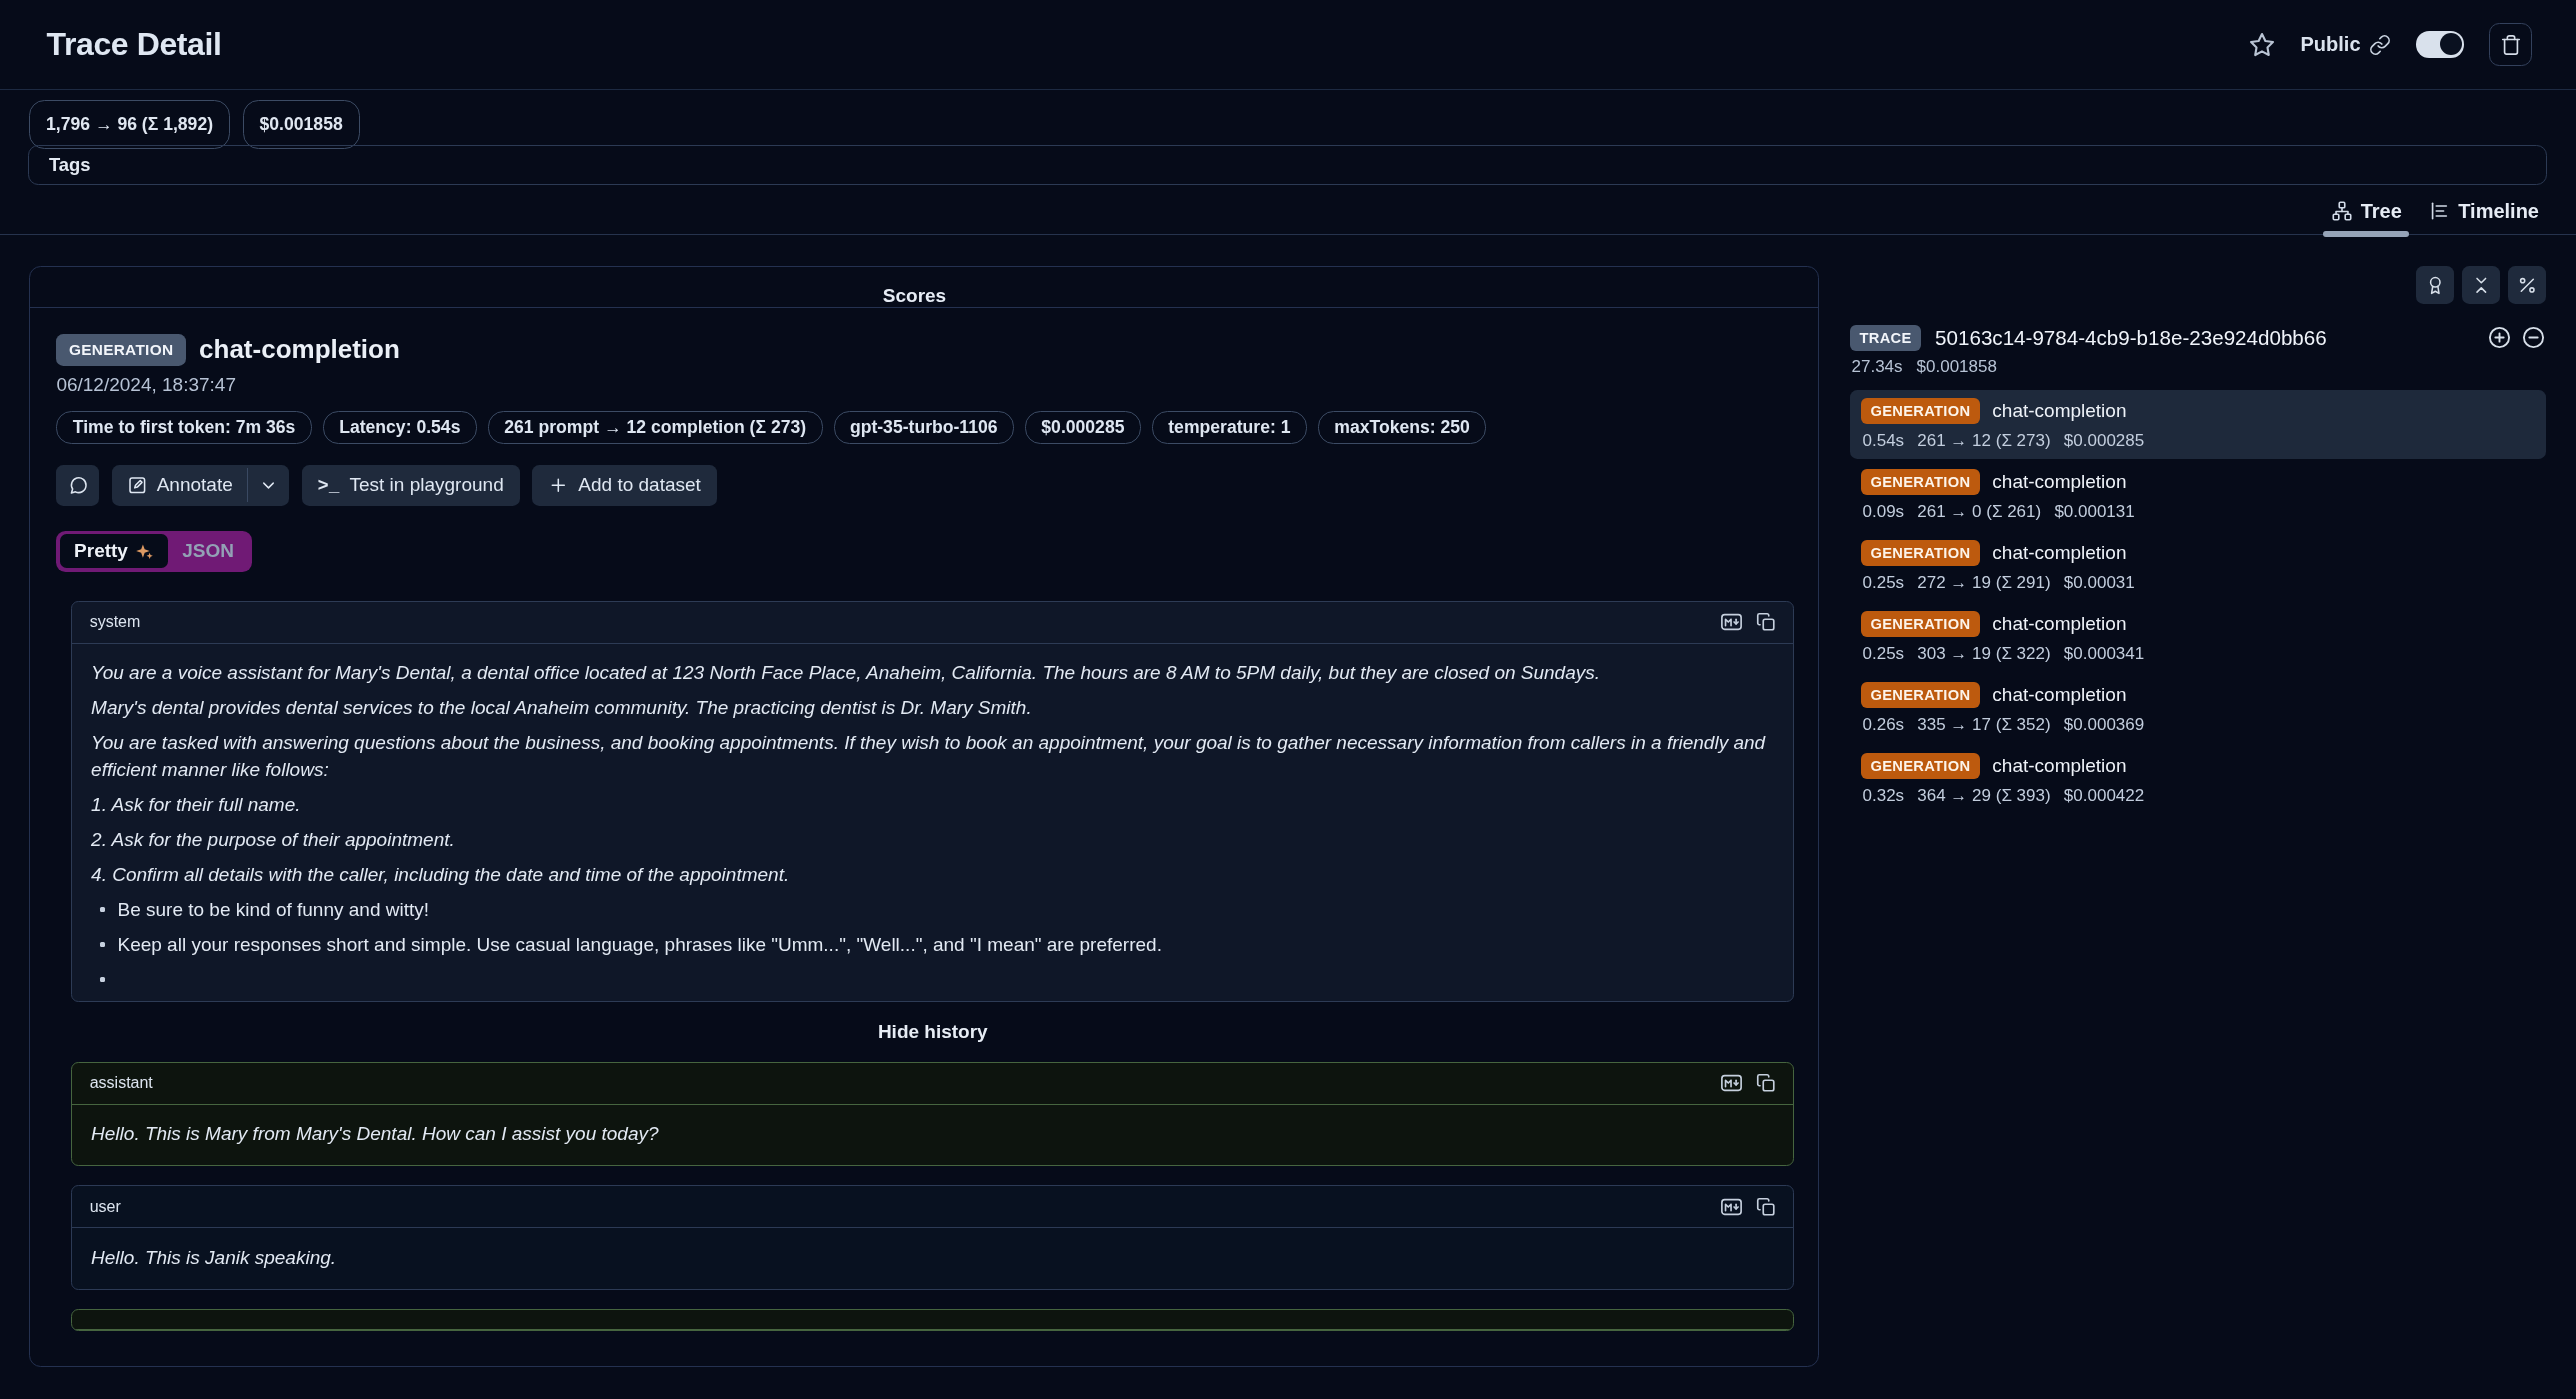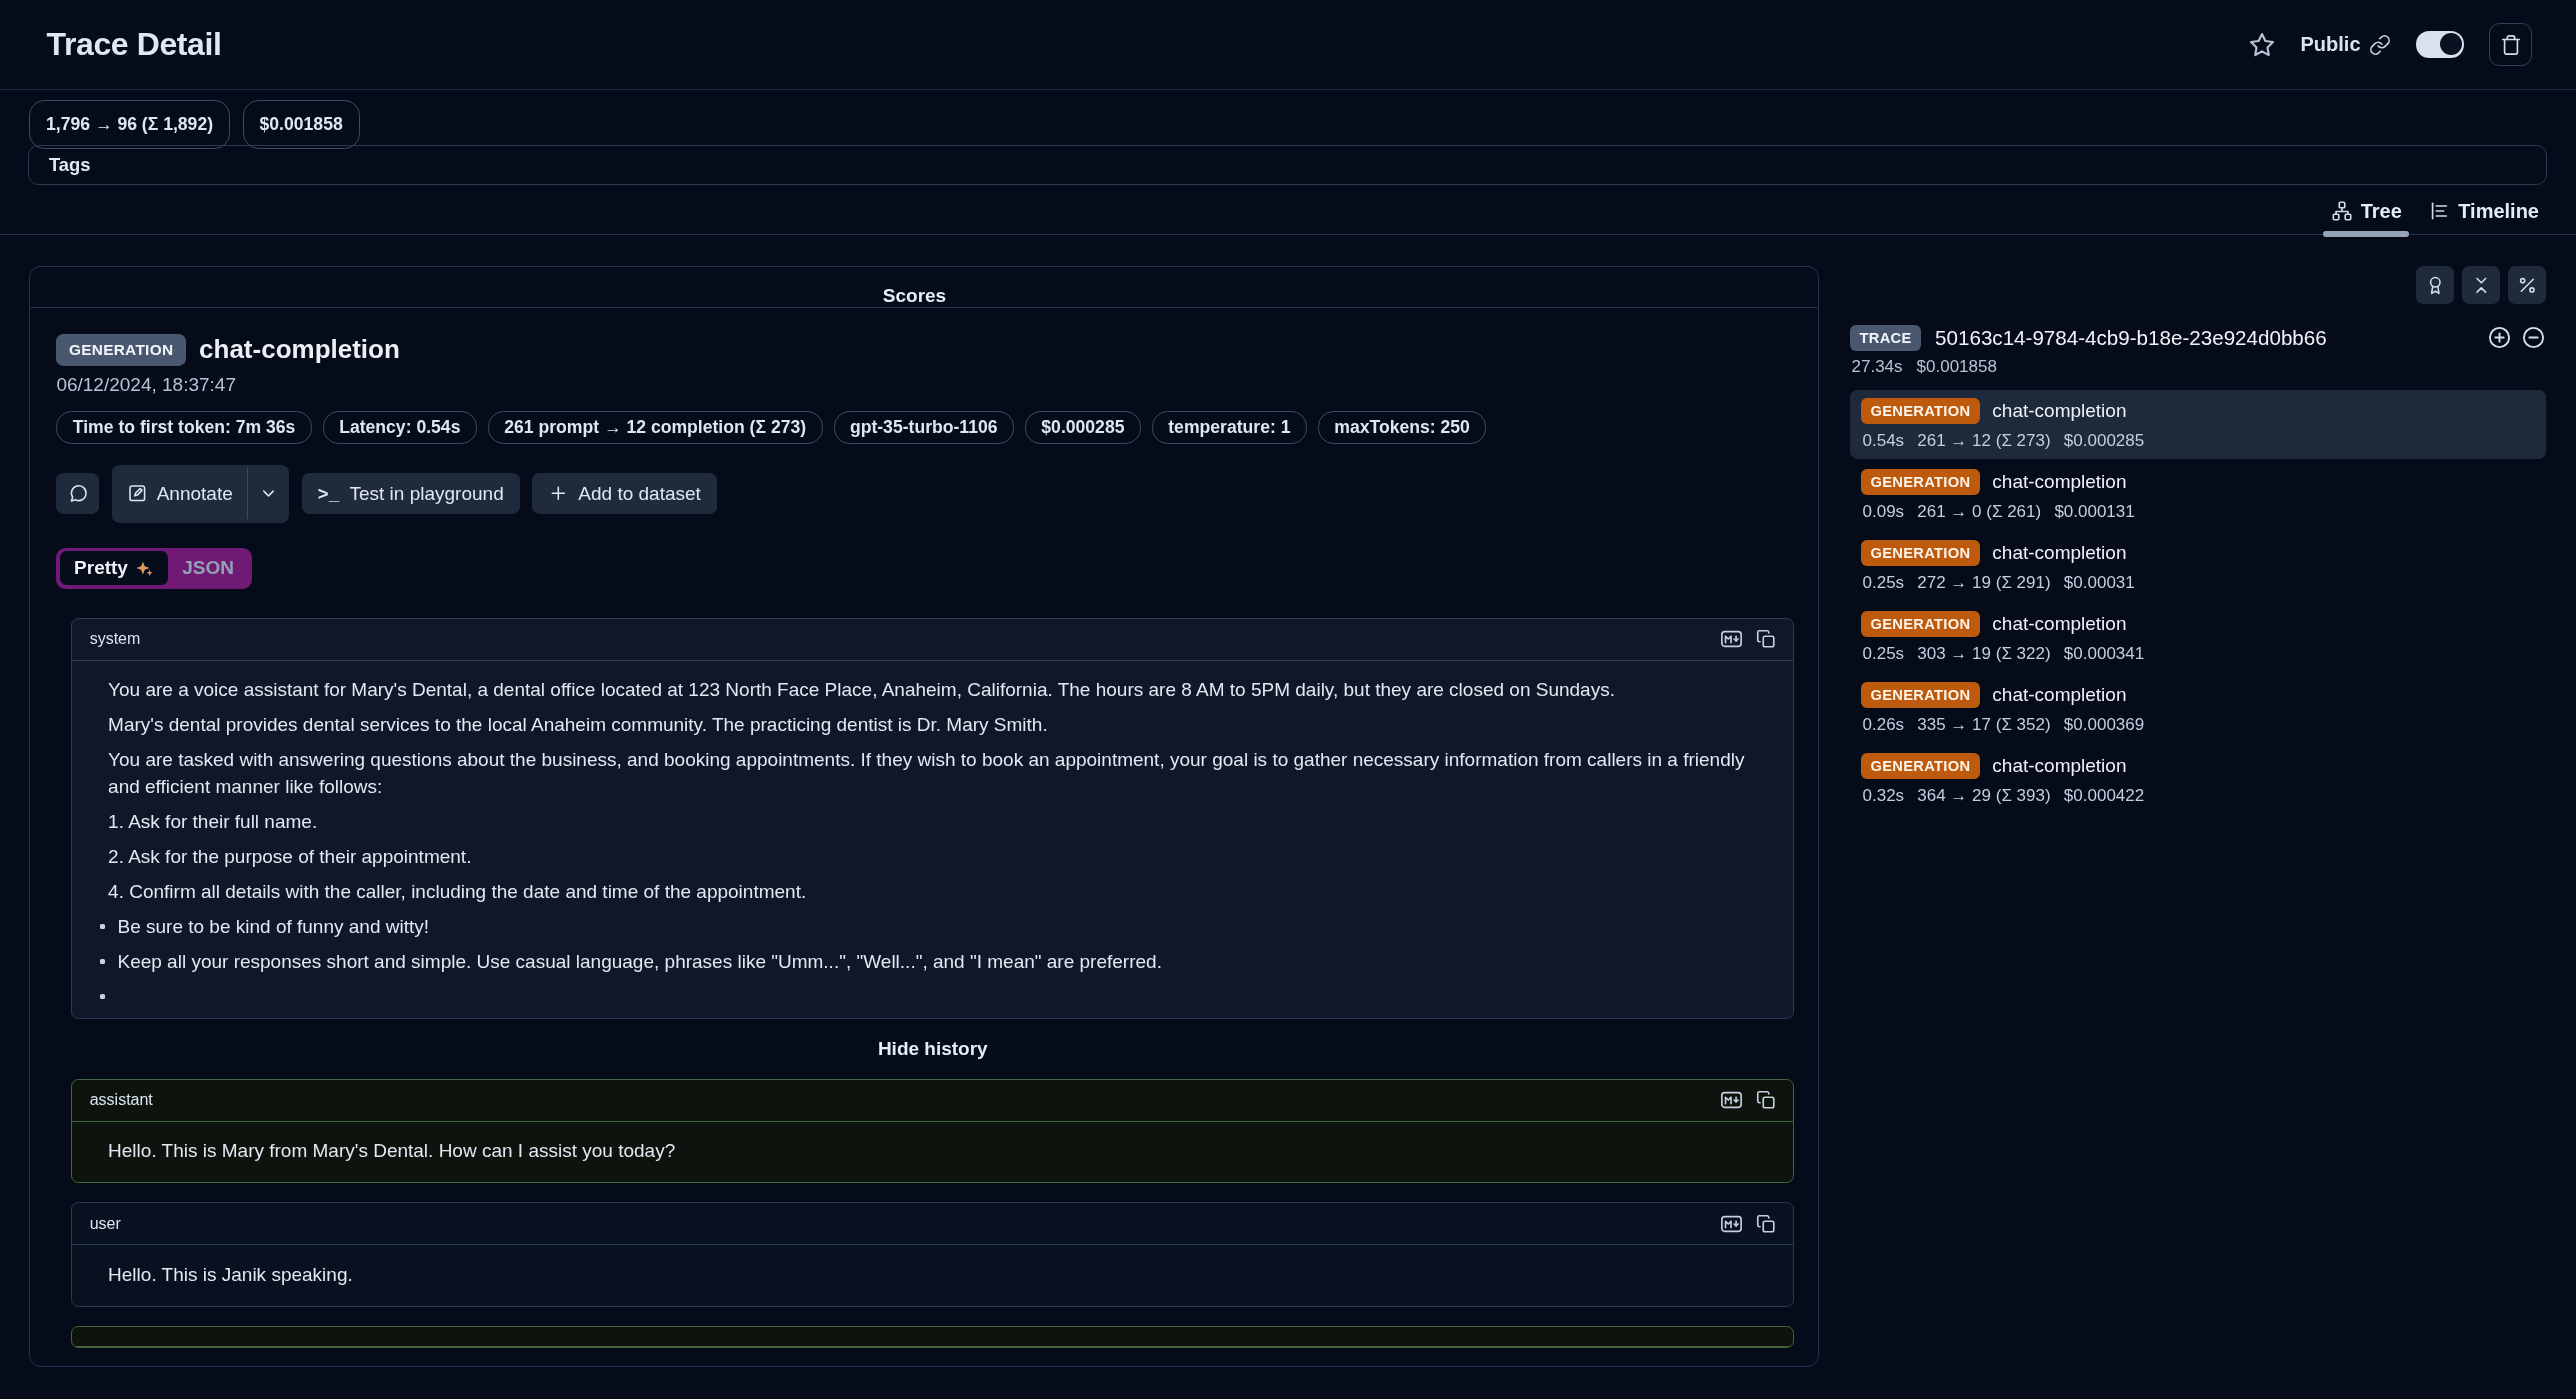--- a/index.html
+++ b/index.html
@@ -49,40 +49,40 @@
   .type-badge{display:inline-flex;align-items:center;background:#49586f;color:#f2f5fa;font-size:15.4px;font-weight:700;letter-spacing:0.3px;border-radius:7.3px;padding:6.6px 12.5px;}
   .obs-title{font-size:26px;font-weight:700;color:#ebf0f7;}
   .obs-time{margin-top:8.8px;font-size:19px;color:#b7c3d5;}
 
   .metrics-row{margin-top:14.7px;display:flex;flex-wrap:wrap;gap:11px;}
   .metric-badge{display:inline-flex;align-items:center;height:31px;padding:0 15.4px;border:0.7px solid #3c4b64;border-radius:15.4px;font-size:17.6px;font-weight:600;color:#dee6f1;white-space:nowrap;}
 
   .actions-row{margin-top:20.6px;display:flex;align-items:center;gap:12.5px;}
   .icon-btn{width:43px;height:41px;border:none;border-radius:7.3px;background:#1f2a3c;color:#dce4ef;display:flex;align-items:center;justify-content:center;cursor:pointer;}
   .split-btn{display:flex;align-items:stretch;background:#1f2a3c;border-radius:7.3px;overflow:hidden;}
-  .split-main{display:flex;align-items:center;gap:9.5px;padding:0 14.7px;height:58px;font-size:19px;font-weight:500;color:#dfe7f2;background:none;border:none;cursor:pointer;}
+  .split-main{display:flex;align-items:center;gap:9.5px;padding:0 14.7px;height:41px;font-size:19px;font-weight:500;color:#dfe7f2;background:none;border:none;cursor:pointer;}
   .split-sep{width:0.7px;background:#3a4962;margin:3.7px 0;}
   .split-caret{display:flex;align-items:center;padding:0 11px;background:none;border:none;color:#dfe7f2;cursor:pointer;}
   .btn{display:flex;align-items:center;gap:9.5px;height:41px;padding:0 16px;border:none;border-radius:7.3px;background:#1f2a3c;font-size:19px;font-weight:500;color:#dfe7f2;cursor:pointer;}
   .term-glyph{font-size:18.4px;font-weight:700;letter-spacing:0.7px;}
 
   .format-toggle{margin-top:25px;display:inline-flex;align-items:center;background:#701a75;border-radius:9.5px;padding:3.7px;}
   .seg{display:inline-flex;align-items:center;gap:7.3px;padding:5.9px 14px;border:none;background:none;border-radius:6.6px;font-size:19px;font-weight:600;color:#93a1b5;cursor:pointer;}
   .seg.active{background:#060c19;color:#eef2f8;}
   .sparkle-ic{color:#dd9a63;}
 
   
   .messages{margin:29px 0 0 14.7px;width:calc(100% - 14.7px);}
   .msg{border:0.7px solid #2d3b55;border-radius:7.3px;margin-bottom:19px;overflow:hidden;}
   .msg-head{display:flex;align-items:center;justify-content:space-between;padding:9.5px 16px 9.5px 17.6px;border-bottom:0.7px solid #2d3b55;}
   .msg-role{font-size:16px;font-weight:500;color:#dde5f0;}
   .msg-icons{display:flex;align-items:center;gap:11.7px;color:#c6d0de;}
   .mini-ic{background:none;border:none;padding:0;color:#c6d0de;cursor:pointer;}
   .msg-body{padding:15.4px 19px 18.4px;font-size:19px;line-height:27px;color:#e2e9f3;}
-  .msg-p{margin:0 17px 8px;}
+  .msg-p{margin:0 0 8px;font-style:italic;}
   .msg-p:last-child{margin-bottom:0;}
   .msg-li{display:flex;gap:12.5px;margin:0 0 8px;padding-left:8.8px;}
   .msg-li:last-child{margin-bottom:0;}
   .msg-li .dot{flex:0 0 auto;width:5.1px;height:5.1px;border-radius:1.5px;background:#c7d1df;margin-top:11px;}
   .msg.system{background:#0f1728;border-color:#2d3b55;}
   .msg.system .msg-head{border-color:#2d3b55;}
   .msg.assistant{background:#0d140e;border-color:#46653f;}
   .msg.assistant .msg-head{border-color:#46653f;}
   .msg.user{background:#081120;border-color:#2c3a55;}
   .msg.user .msg-head{border-color:#2c3a55;}

